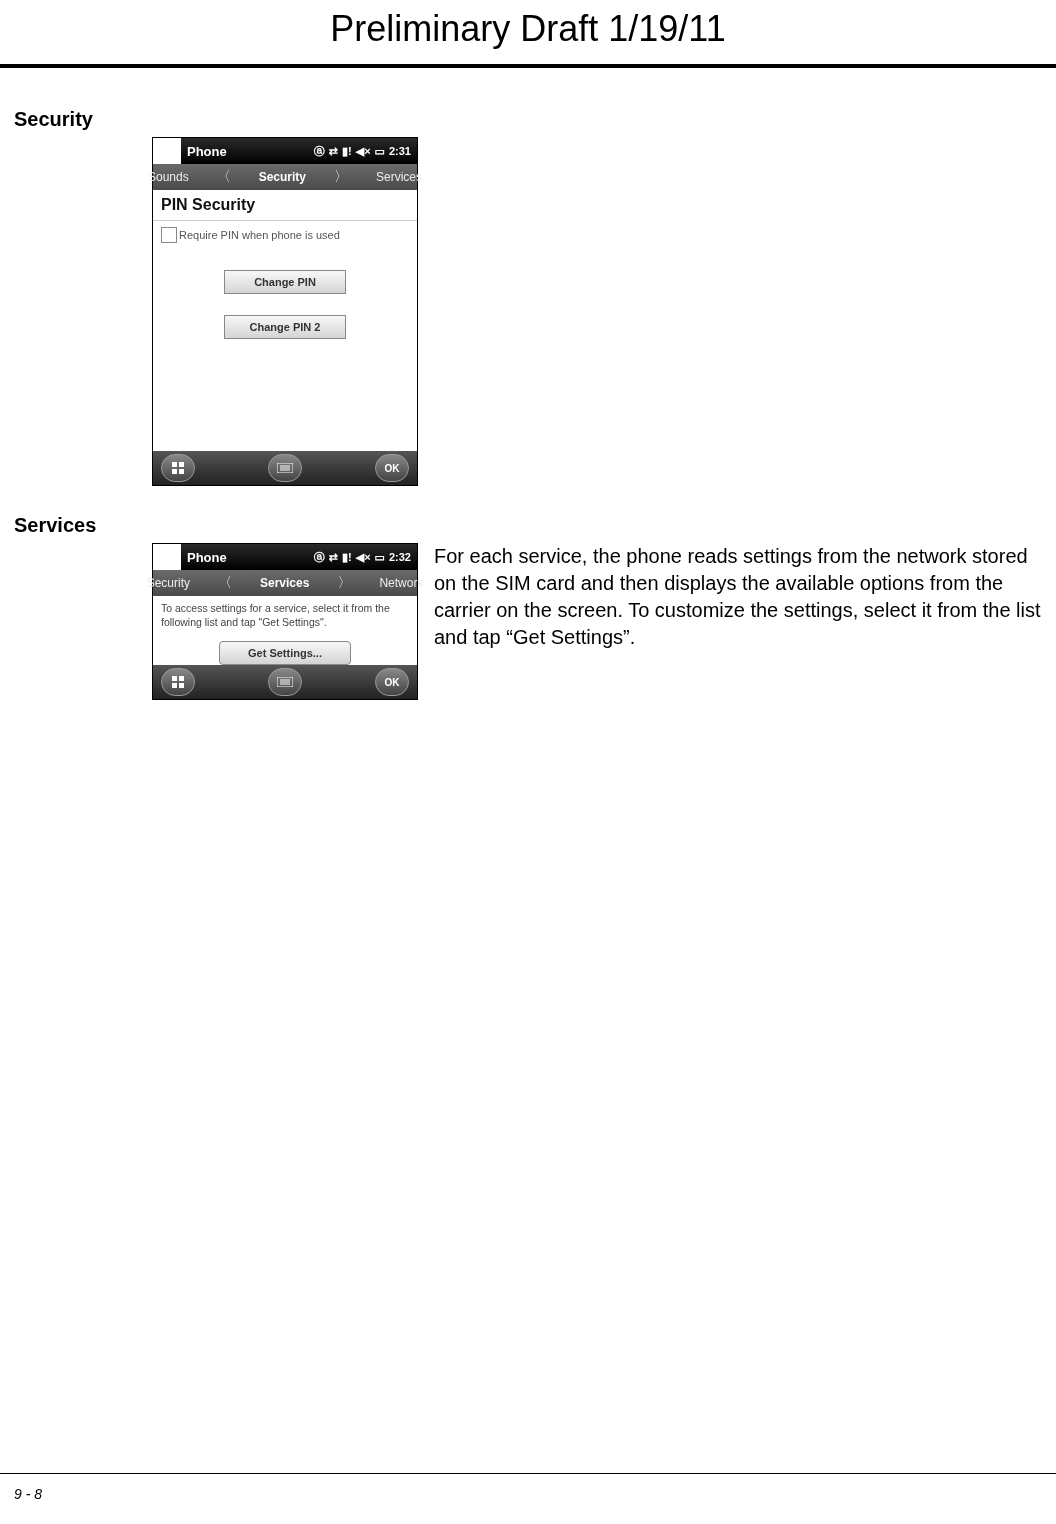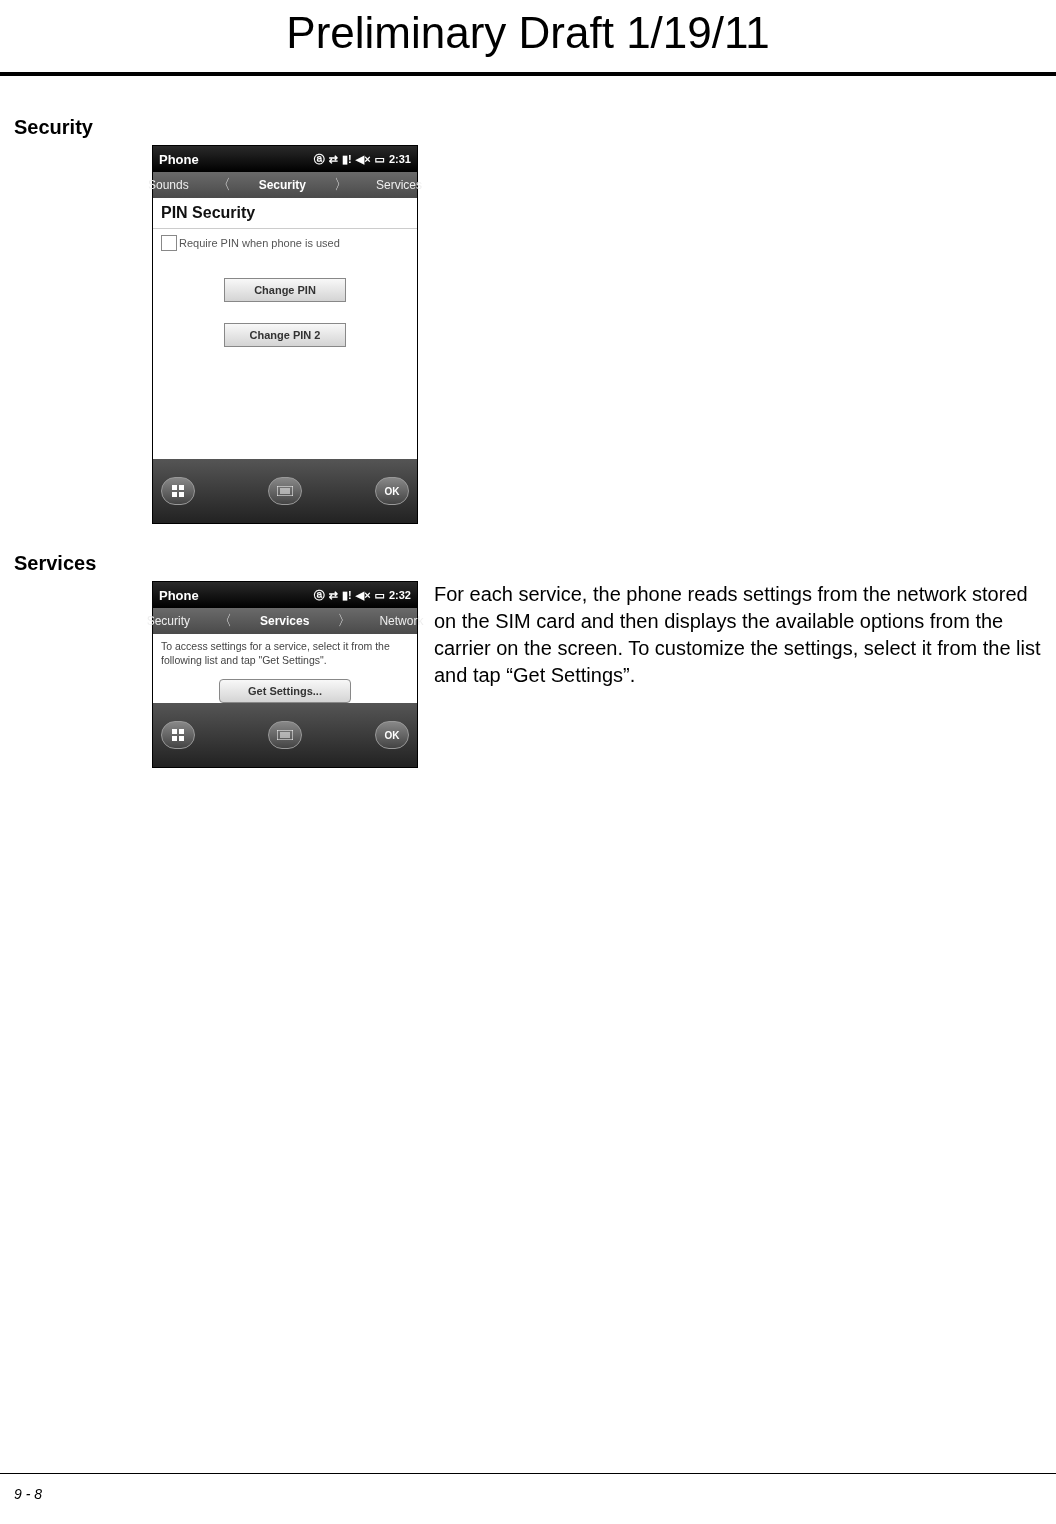--- a/index.html
+++ b/index.html
@@ -11,21 +11,21 @@
     color: #000;
   }
   .page {
     width: 1056px;
     height: 1524px;
     position: relative;
     box-sizing: border-box;
     padding-top: 0;
   }
   .draft-header {
-    font-size: 44px;
+    font-size: 36px;
     text-align: center;
     padding: 8px 0 14px 0;
     color: #000;
   }
   .top-rule {
     height: 4px;
     background: #000;
     margin: 0 0 40px 0;
   }
   .content {
@@ -49,20 +49,21 @@
   .titlebar {
     background: linear-gradient(#2a2a2a,#000);
     color: #fff;
     height: 26px;
     display: flex;
     align-items: center;
     padding: 0 6px;
     font-size: 13px;
     font-weight: bold;
     justify-content: space-between;
+    margin-left: 28px;
   }
   .status-icons { display: flex; gap: 4px; align-items: center; font-size: 11px; }
   .status-icons span { display:inline-block; }
   .tabbar {
     background: linear-gradient(#6a6a6a,#4a4a4a);
     height: 26px;
     display: flex;
     align-items: center;
     justify-content: center;
     gap: 24px;
@@ -135,21 +136,21 @@
     color: #333;
     text-align: center;
     padding: 5px 0;
   }
   .softkeybar {
     background: linear-gradient(#555,#222);
     height: 34px;
     display: flex;
     align-items: center;
     justify-content: space-between;
-    padding: 15px 8px;
+    padding: 0 8px;
   }
   .softkey {
     width: 32px; height: 26px; border-radius: 14px;
     background: linear-gradient(#888,#444);
     border: 1px solid #999;
     display:flex;align-items:center;justify-content:center;
     color:#fff; font-size: 10px; font-weight:bold;
   }
   .desc-col {
     flex: 1;

